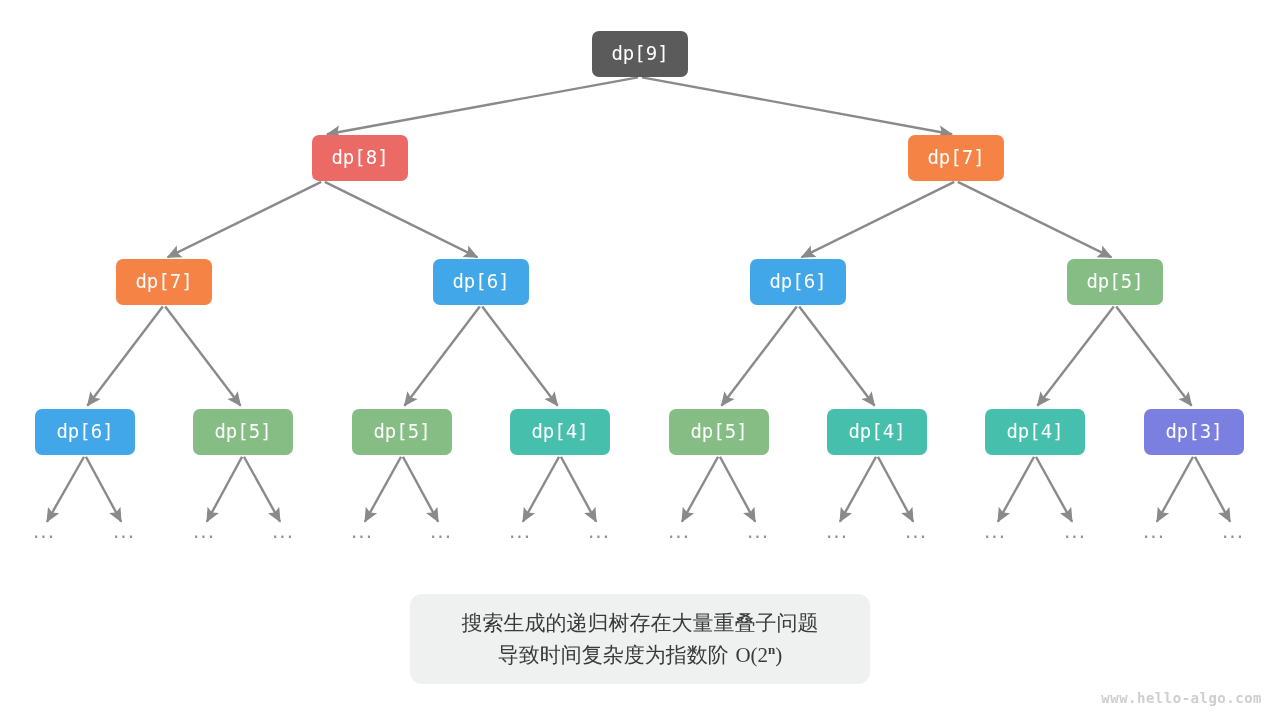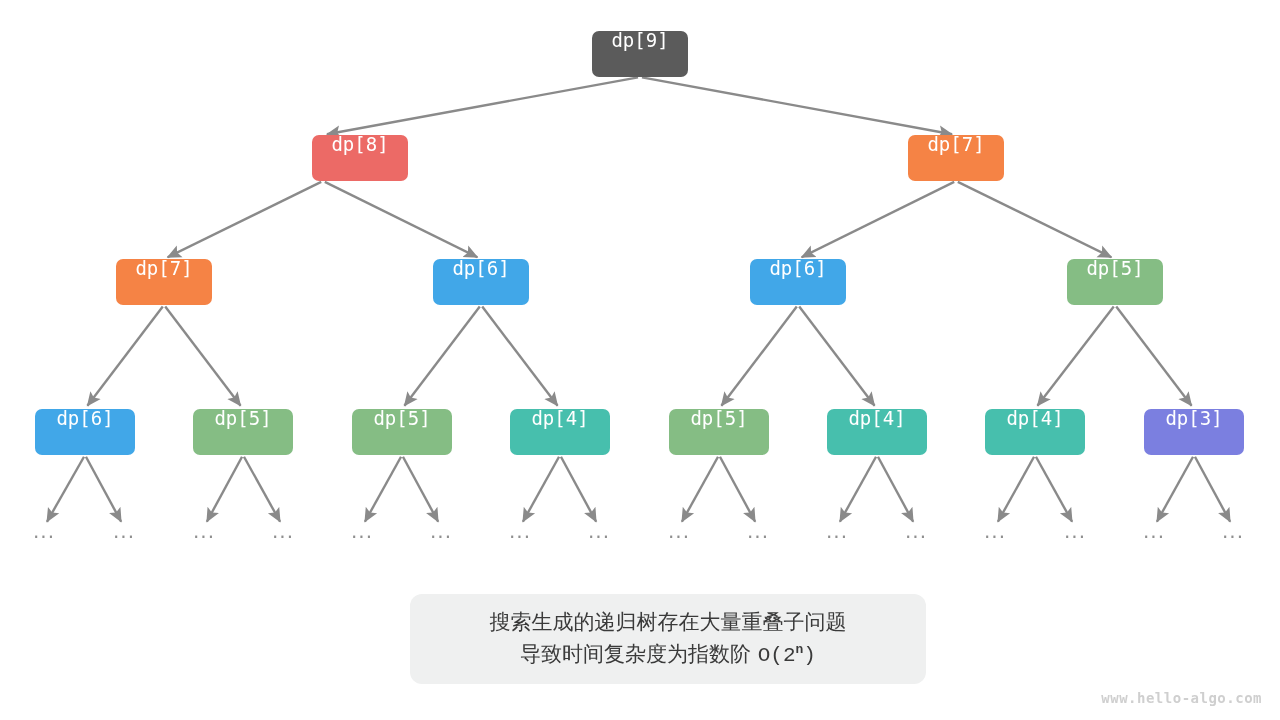--- a/index.html
+++ b/index.html
@@ -30,20 +30,21 @@
     height: 720px;
     pointer-events: none;
   }
 
   
   .node {
     position: absolute;
     box-sizing: border-box;
     border-radius: 7px;
     display: flex;
+    align-items: center;
     justify-content: center;
     color: #ffffff;
     font-family: "DejaVu Sans Mono", monospace;
     font-size: 19px;
     letter-spacing: 0px;
     white-space: nowrap;
     user-select: none;
   }
   .node .lbl {
     display: inline-block;
@@ -61,21 +62,21 @@
     letter-spacing: 1px;
     transform: translate(-50%, -50%);
     user-select: none;
   }
 
   
   #caption {
     position: absolute;
     left: 410px;
     top: 594px;
-    width: 516px;
+    width: 460px;
     height: 90px;
     background: #eff0f0;
     border-radius: 12px;
     display: flex;
     flex-direction: column;
     align-items: center;
     justify-content: center;
     gap: 5px;
   }
   .cap-line {
@@ -85,21 +86,21 @@
     line-height: 1.25;
     white-space: nowrap;
   }
   .cap-line sup {
     font-size: 13px;
     font-weight: bold;
     vertical-align: super;
     line-height: 0;
   }
   .mono-o {
-    font-family: Liberation Mono, monospace;
+    font-family: Liberation Serif, serif;
   }
 
   
   #watermark {
     position: absolute;
     right: 18px;
     bottom: 14px;
     color: #cfcfcf;
     font-family: "DejaVu Sans Mono", monospace;
     font-size: 14px;

